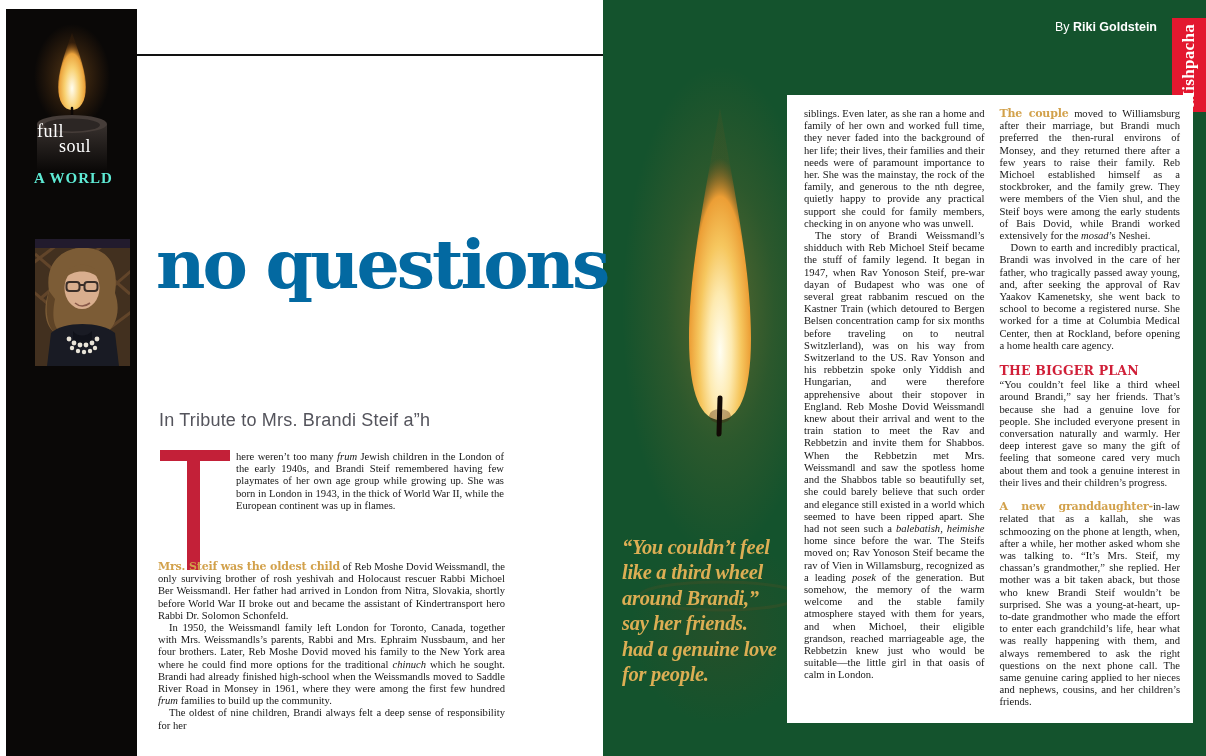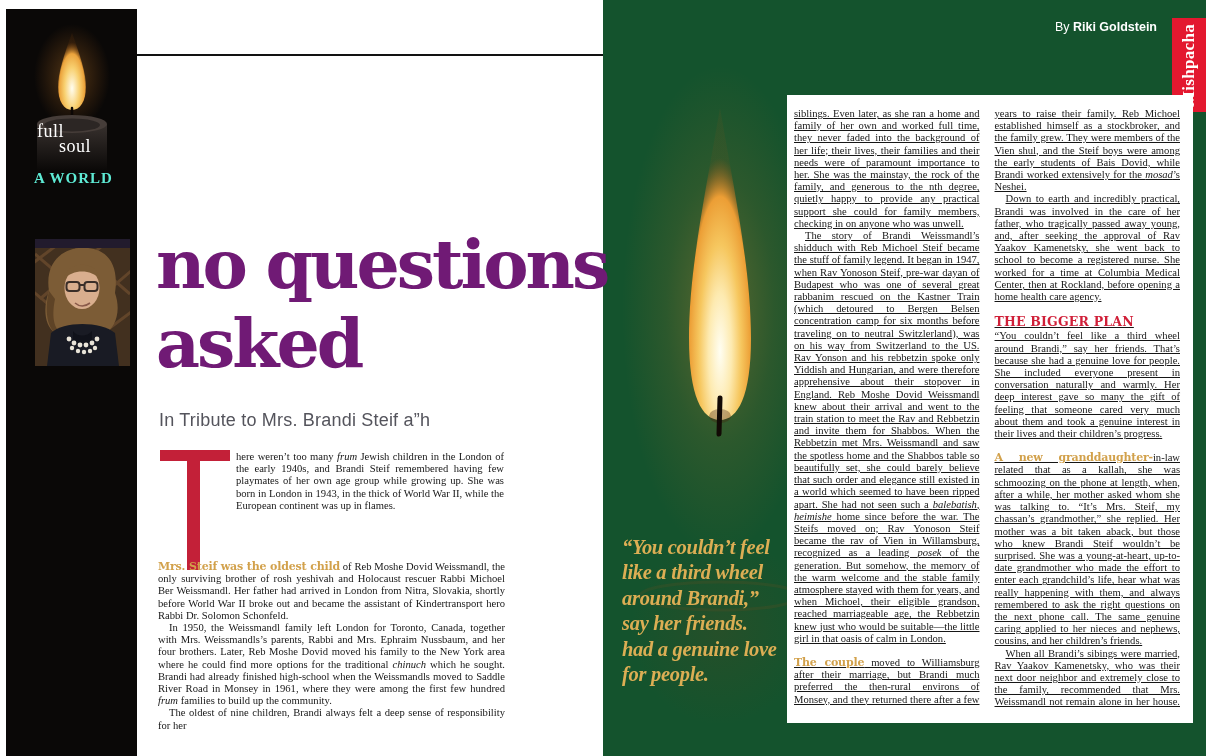--- a/index.html
+++ b/index.html
@@ -16,21 +16,21 @@
   .series{position:absolute;left:0;top:112px;width:131px;color:#ffffff;}
   .series .l1{position:absolute;left:31px;top:0;font-size:18px;letter-spacing:.5px;}
   .series .l2{position:absolute;left:53px;top:15px;font-size:18px;letter-spacing:.5px;}
   .series .l3{position:absolute;left:28px;top:49px;font-size:15px;font-weight:bold;color:#5eead4;letter-spacing:1px;}
   .portrait{position:absolute;left:29px;top:230px;width:95px;height:127px;}
 
   
   .left-panel{position:absolute;left:137px;top:0;width:466px;height:756px;background:#ffffff;}
   .top-rule{position:absolute;left:0;top:54px;width:466px;height:2px;background:#121212;}
   .title{position:absolute;left:19px;top:225px;width:445px;
-    font-family:"DejaVu Serif", serif;font-weight:bold;color:#701a75;
+    font-family:"DejaVu Serif", serif;font-weight:bold;color:#0369a1;
     font-size:68px;line-height:79px;letter-spacing:-3px;white-space:nowrap;}
   .subtitle{position:absolute;left:22px;top:410px;font-family:"Liberation Sans", sans-serif;
     font-size:18px;color:#54545c;letter-spacing:.2px;}
   .dropcap-bar{position:absolute;left:23px;top:450px;width:70px;height:11px;background:#c32038;}
   .dropcap-stem{position:absolute;left:50px;top:450px;width:13px;height:120px;background:#c32038;}
   .body-text{font-size:10.6px;line-height:12.2px;text-align:justify;color:#161616;}
   .p-first{position:absolute;left:99px;top:451px;width:268px;}
   .body-block{position:absolute;left:21px;top:561px;width:347px;}
   .body-block p{margin:0;}
   .indent{text-indent:11px;}
@@ -47,21 +47,21 @@
   .byline{position:absolute;right:49px;top:20px;color:#ffffff;
     font-family:"Liberation Sans", sans-serif;font-size:12.5px;}
   .byline .name{font-weight:bold;}
   .banner{position:absolute;left:569px;top:18px;width:34px;height:94px;background:#e3182f;
     display:flex;align-items:center;justify-content:center;}
   .banner span{writing-mode:vertical-rl;transform:rotate(180deg);
     font-family:"Liberation Serif", serif;font-weight:bold;color:#ffffff;font-size:17px;letter-spacing:.3px;}
 
   
   .right-panel{position:absolute;left:184px;top:95px;width:406px;height:628px;background:#ffffff;overflow:hidden;}
-  .cols{column-count:2;column-gap:15px;padding:13px 13px 0 7px;height:607px;text-decoration:underline;}
+  .cols{column-count:2;column-gap:15px;padding:13px 13px 0 17px;height:607px;}
   .cols p{margin:0;}
   .cols .lead-para{margin-top:12px;}
   .section-heading{font-family:"DejaVu Serif", serif;font-weight:bold;color:#d01f38;
     font-size:12.5px;letter-spacing:.2px;margin-top:13px !important;margin-bottom:2px !important;
     text-align:left;}
 </style>
 </head>
 <body>
 
 <div class="photo-region">
@@ -193,21 +193,20 @@
         <circle cx="60" cy="109" r="2.2"></circle>
     </g>
   </svg>
 </div>
 
 <div class="left-panel">
   <div class="top-rule"></div>
 
   <div class="title">
     <div>no questions</div>
-    <div>asked</div>
   </div>
 
   <div class="subtitle">In Tribute to Mrs. Brandi Steif a”h</div>
 
   <div class="dropcap-bar">
       <span class="vh">T</span>
     </div>
   <div class="dropcap-stem"></div>
 
   <div class="p-first body-text"><span>here weren’t too many </span><span class="i">frum</span><span> Jewish children in the London of the early 1940s, and Brandi Steif remembered having few playmates of her own age group while growing up. She was born in London in 1943, in the thick of World War II, while the European continent was up in flames.</span></div>

